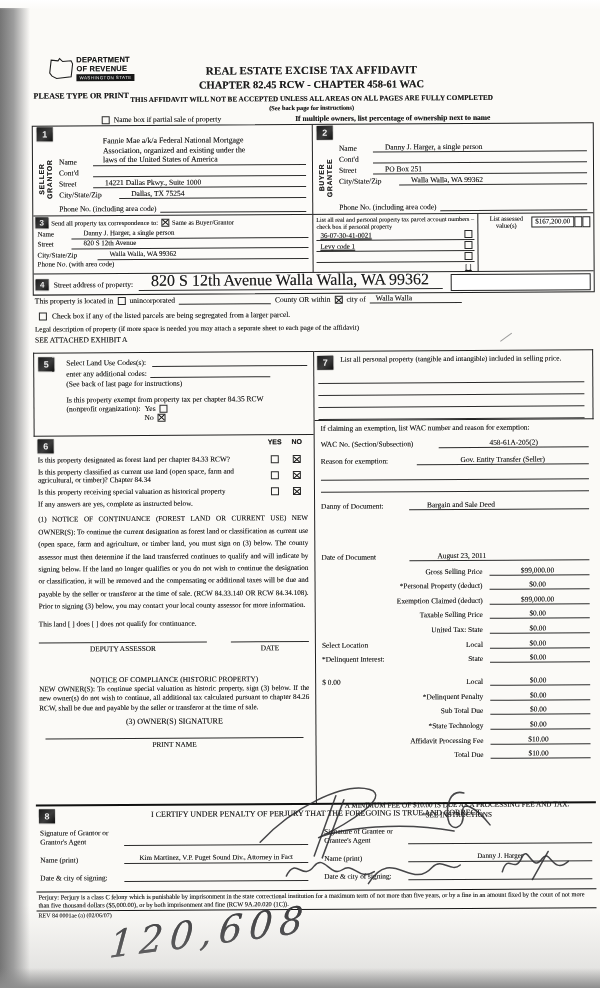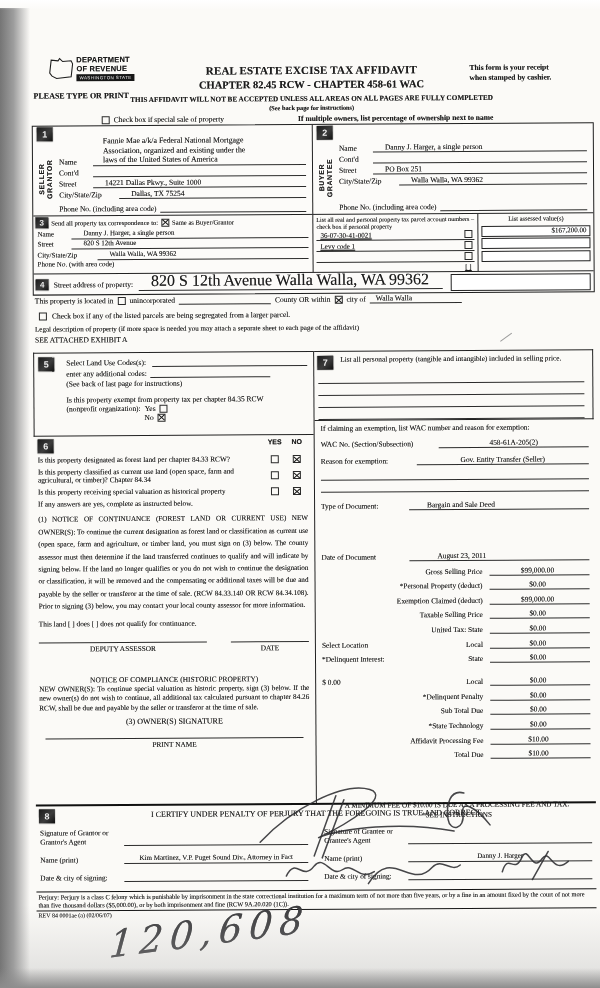--- a/index.html
+++ b/index.html
@@ -70,21 +70,21 @@
   .s3{width:50%;box-sizing:border-box;border-right:1.5px solid #222;padding:1px 4px 0 2px;}
   .s3hdr{display:flex;align-items:center;gap:3px;font-size:6.6px;line-height:8px;}
   .s3 .frow{font-size:7px;margin-top:0.5px;}
   .parcels{width:50%;display:flex;box-sizing:border-box;}
   .pcol{flex:1.45;border-right:1px solid #222;padding:1px 3px;display:flex;flex-direction:column;}
   .phdr{font-size:6.2px;line-height:7.2px;}
   .prow{display:flex;align-items:flex-end;border-bottom:1px solid #2b2b2b;font-size:7px;height:9.5px;margin-top:1px;text-decoration:underline;}
   .prow .ptxt{flex:1;padding-left:4px;}
   .prow .cb{margin:0 2px 1px 0;}
   .brkt{font-size:7px;padding-right:3px;}
-  .acol{flex:1;padding:1px 3px;display:flex;flex-direction:column;}
+  .acol{flex:1;padding:1px 3px;display:flex;flex-direction:row;}
   .ahdr{font-size:6.4px;text-align:center;margin-bottom:2px;}
   .acell{border:1px solid #222;height:9px;margin-top:1.5px;font-size:7px;text-align:right;padding:0 3px;line-height:9px;background:#fff;}
 
   .row3{display:flex;align-items:center;height:20px;padding-left:2px;}
   .row3 .lbl{font-size:7.5px;padding:0 6px 0 5px;}
   .row3 .fval{align-self:flex-end;margin-bottom:3px;}
   .widebox{width:138px;flex:none;border:1px solid #222;height:15px;margin:0 3px 0 8px;background:#fff;}
 
   
   .below4{top:294px;left:36px;width:556px;font-size:7.5px;}
@@ -171,31 +171,27 @@
         <div class="logo-txt">
           <div class="logo-l1">DEPARTMENT</div>
           <div class="logo-l1">OF REVENUE</div>
           <div class="logo-l3">WASHINGTON STATE</div>
         </div>
       </div>
       <div class="title-block">
         <div class="title1">REAL ESTATE EXCISE TAX AFFIDAVIT</div>
         <div class="title2">CHAPTER 82.45 RCW - CHAPTER 458-61 WAC</div>
       </div>
-      <div class="receipt">
-        <div>This form is your receipt</div>
-        <div>when stamped by cashier.</div>
-      </div>
       <div class="type-print">PLEASE TYPE OR PRINT</div>
       <div class="warning">THIS AFFIDAVIT WILL NOT BE ACCEPTED UNLESS ALL AREAS ON ALL PAGES ARE FULLY COMPLETED</div>
       <div class="seeback">(See back page for instructions)</div>
       <div class="chkrow">
         <div class="left">
           <span class="cb"></span>
-          <span>Check box if special sale of property</span>
+          <span>Name box if partial sale of property</span>
         </div>
         <div class="right">If multiple owners, list percentage of ownership next to name</div>
       </div>
     </div>
 
     <div class="abs mainbox">
       <div class="row1">
 
         <div class="half l">
           <div class="sidecol">
@@ -445,21 +441,21 @@
             <span style="width:118px;flex:none;">WAC No. (Section/Subsection)</span>
             <span class="ul" style="flex:1;text-align:center;">458-61A-205(2)</span>
           </div>
           <div class="inlrow" style="margin-top:7px;">
             <span style="width:96px;flex:none;">Reason for exemption:</span>
             <span class="ul" style="flex:1;text-align:center;">Gov. Entity Transfer (Seller)</span>
           </div>
           <div class="blankline" style="margin-top:3px;"></div>
           <div class="blankline"></div>
           <div class="inlrow" style="margin-top:8px;">
-            <span style="width:88px;flex:none;">Type of Document:</span>
+            <span style="width:88px;flex:none;">Danny of Document:</span>
             <span class="ul" style="flex:1;padding-left:18px;">Bargain and Sale Deed</span>
           </div>
           <div class="inlrow" style="margin-top:6px;">
             <span style="width:88px;flex:none;margin-top:36px;">Date of Document</span>
             <span class="ul" style="flex:1;padding-left:28px;">August 23, 2011</span>
           </div>
 
           <div class="mrow">
               <span class="mprefix"></span>
               <span class="mlabel">Gross Selling Price</span>

